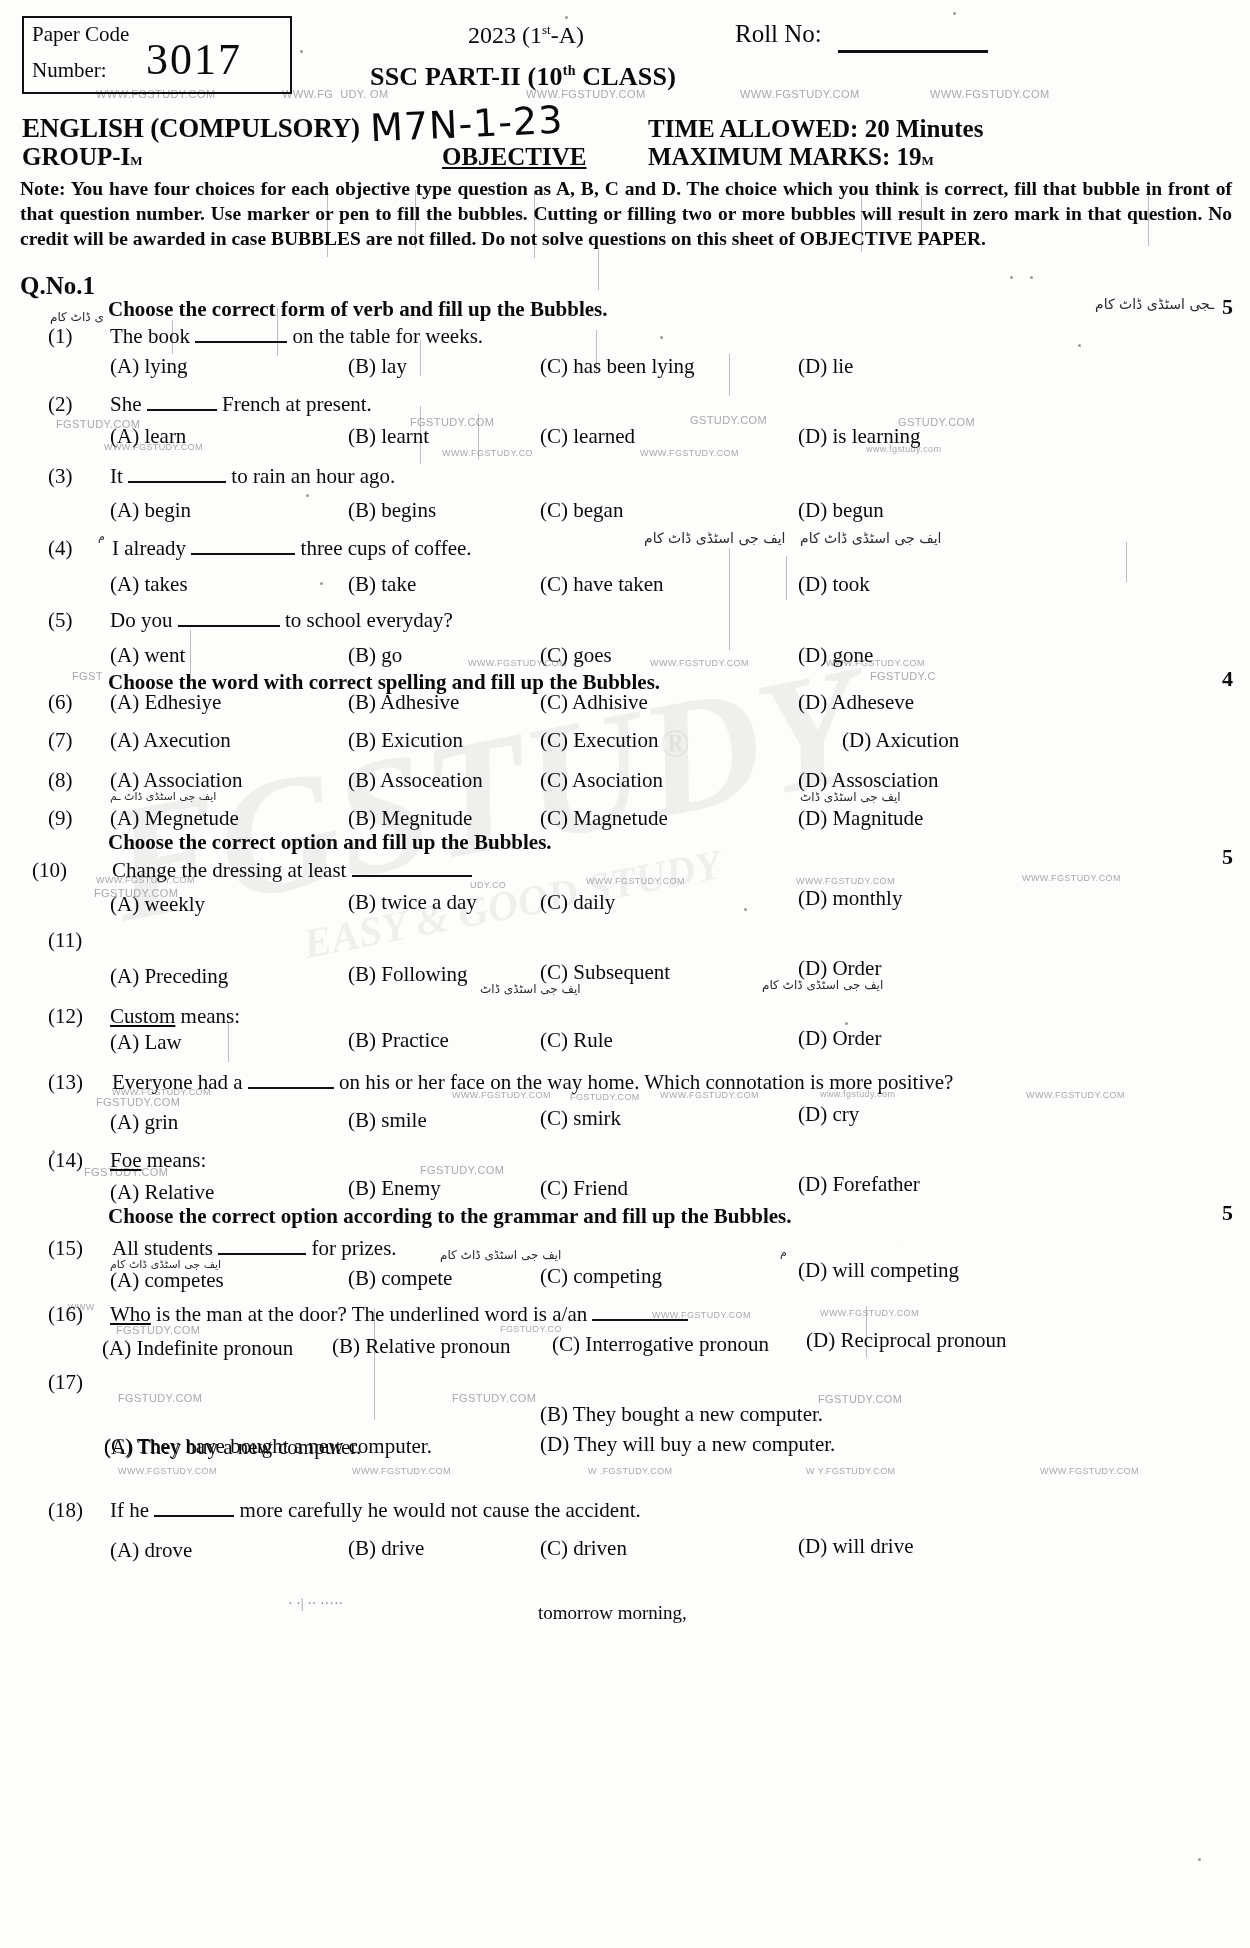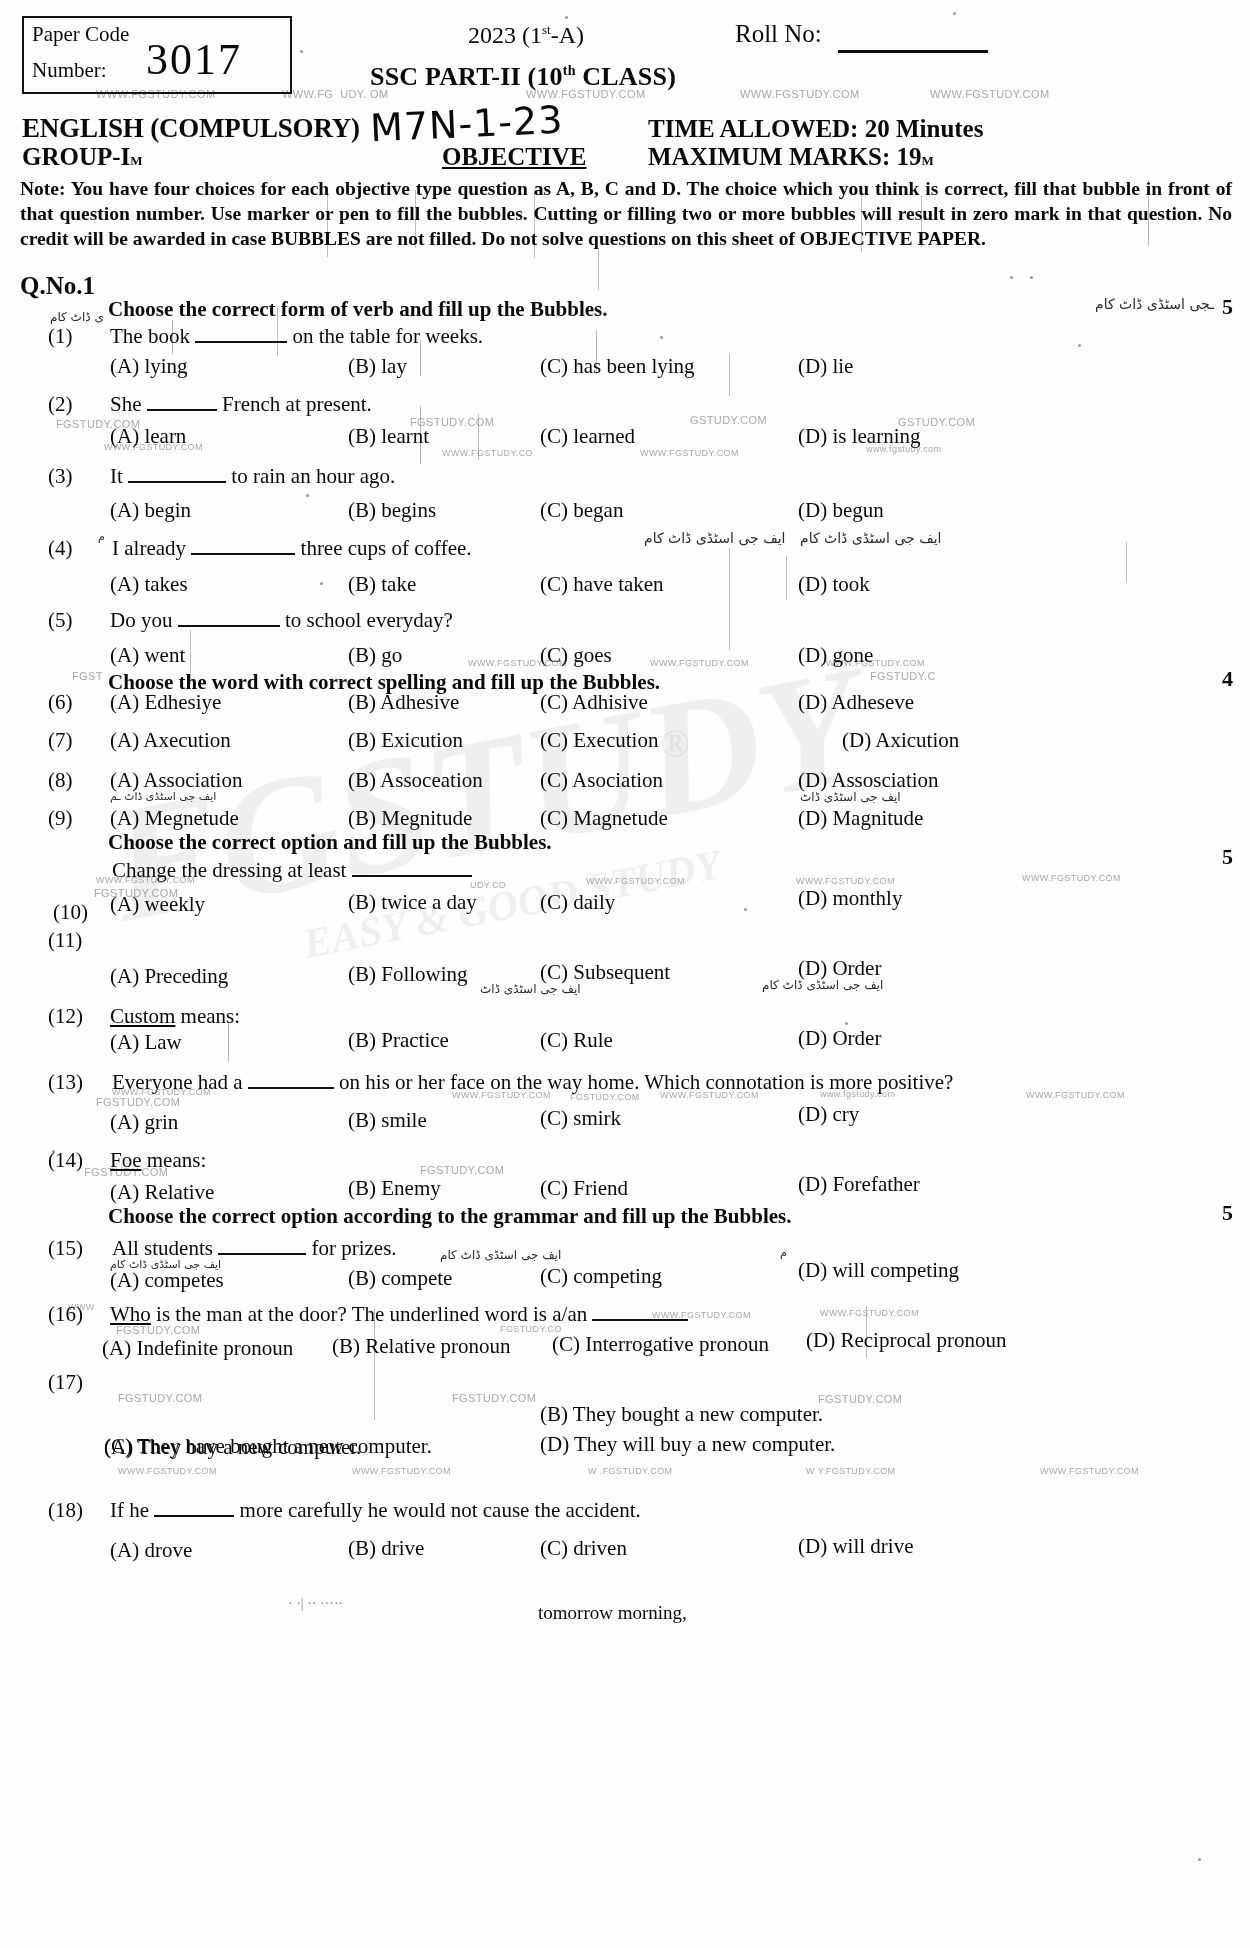--- a/index.html
+++ b/index.html
@@ -207,21 +207,21 @@
 
   <div class="qn" style="left:48px;top:806px;">(9)</div>
   <div class="opt" style="left:110px;top:806px;">(A) Megnetude</div>
   <div class="opt" style="left:348px;top:806px;">(B) Megnitude</div>
   <div class="opt" style="left:540px;top:806px;">(C) Magnetude</div>
   <div class="opt" style="left:798px;top:806px;">(D) Magnitude</div>
 
   <div class="sec" style="left:108px;top:830px;">Choose the correct option and fill up the Bubbles.</div>
   <div class="marks" style="left:1222px;top:844px;">5</div>
 
-  <div class="qn" style="left:53px;top:858px;margin-top:42px;">(10)</div>
+  <div class="qn" style="left:32px;top:858px;">(10)</div>
   <div class="qtext" style="left:112px;top:858px;">
     <span>Change the dressing at least</span>
     <span class="blank" style="width:120px;"></span>
   </div>
   <div class="opt" style="left:110px;top:892px;">(A) weekly</div>
   <div class="opt" style="left:348px;top:890px;">(B) twice a day</div>
   <div class="opt" style="left:540px;top:890px;">(C) daily</div>
   <div class="opt" style="left:798px;top:886px;">(D) monthly</div>
 
   <div class="qn" style="left:48px;top:928px;">(11)</div>

